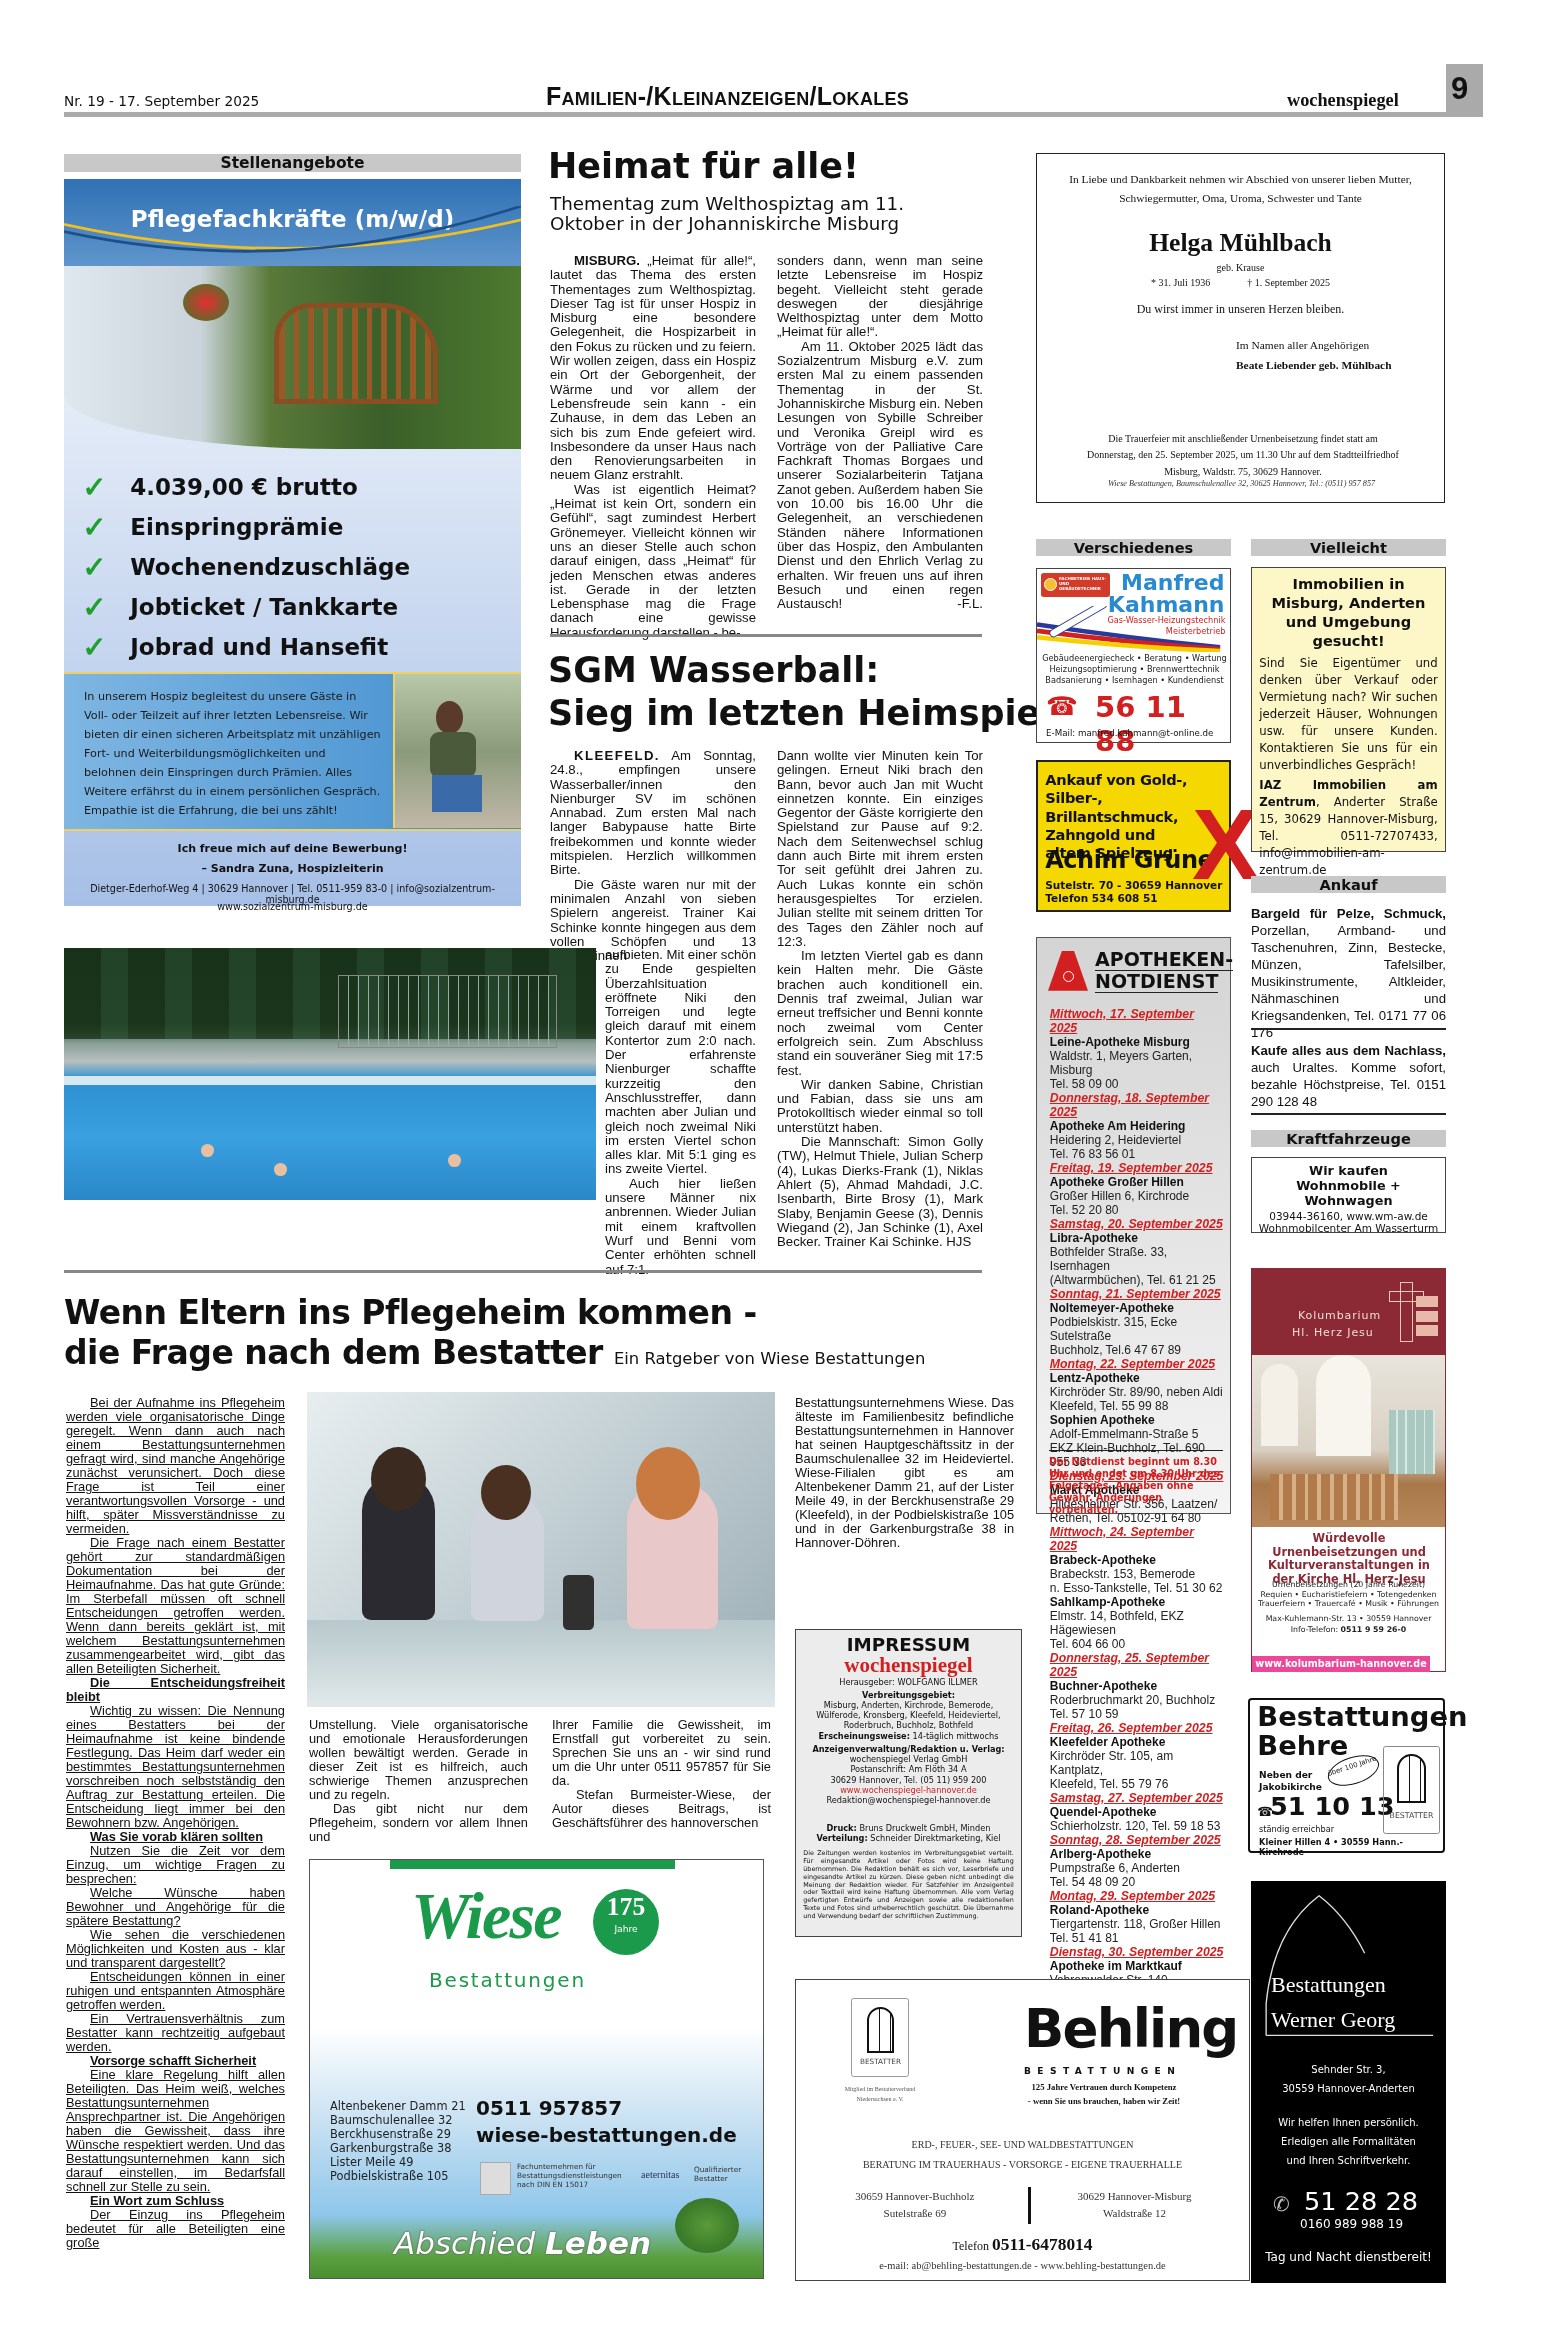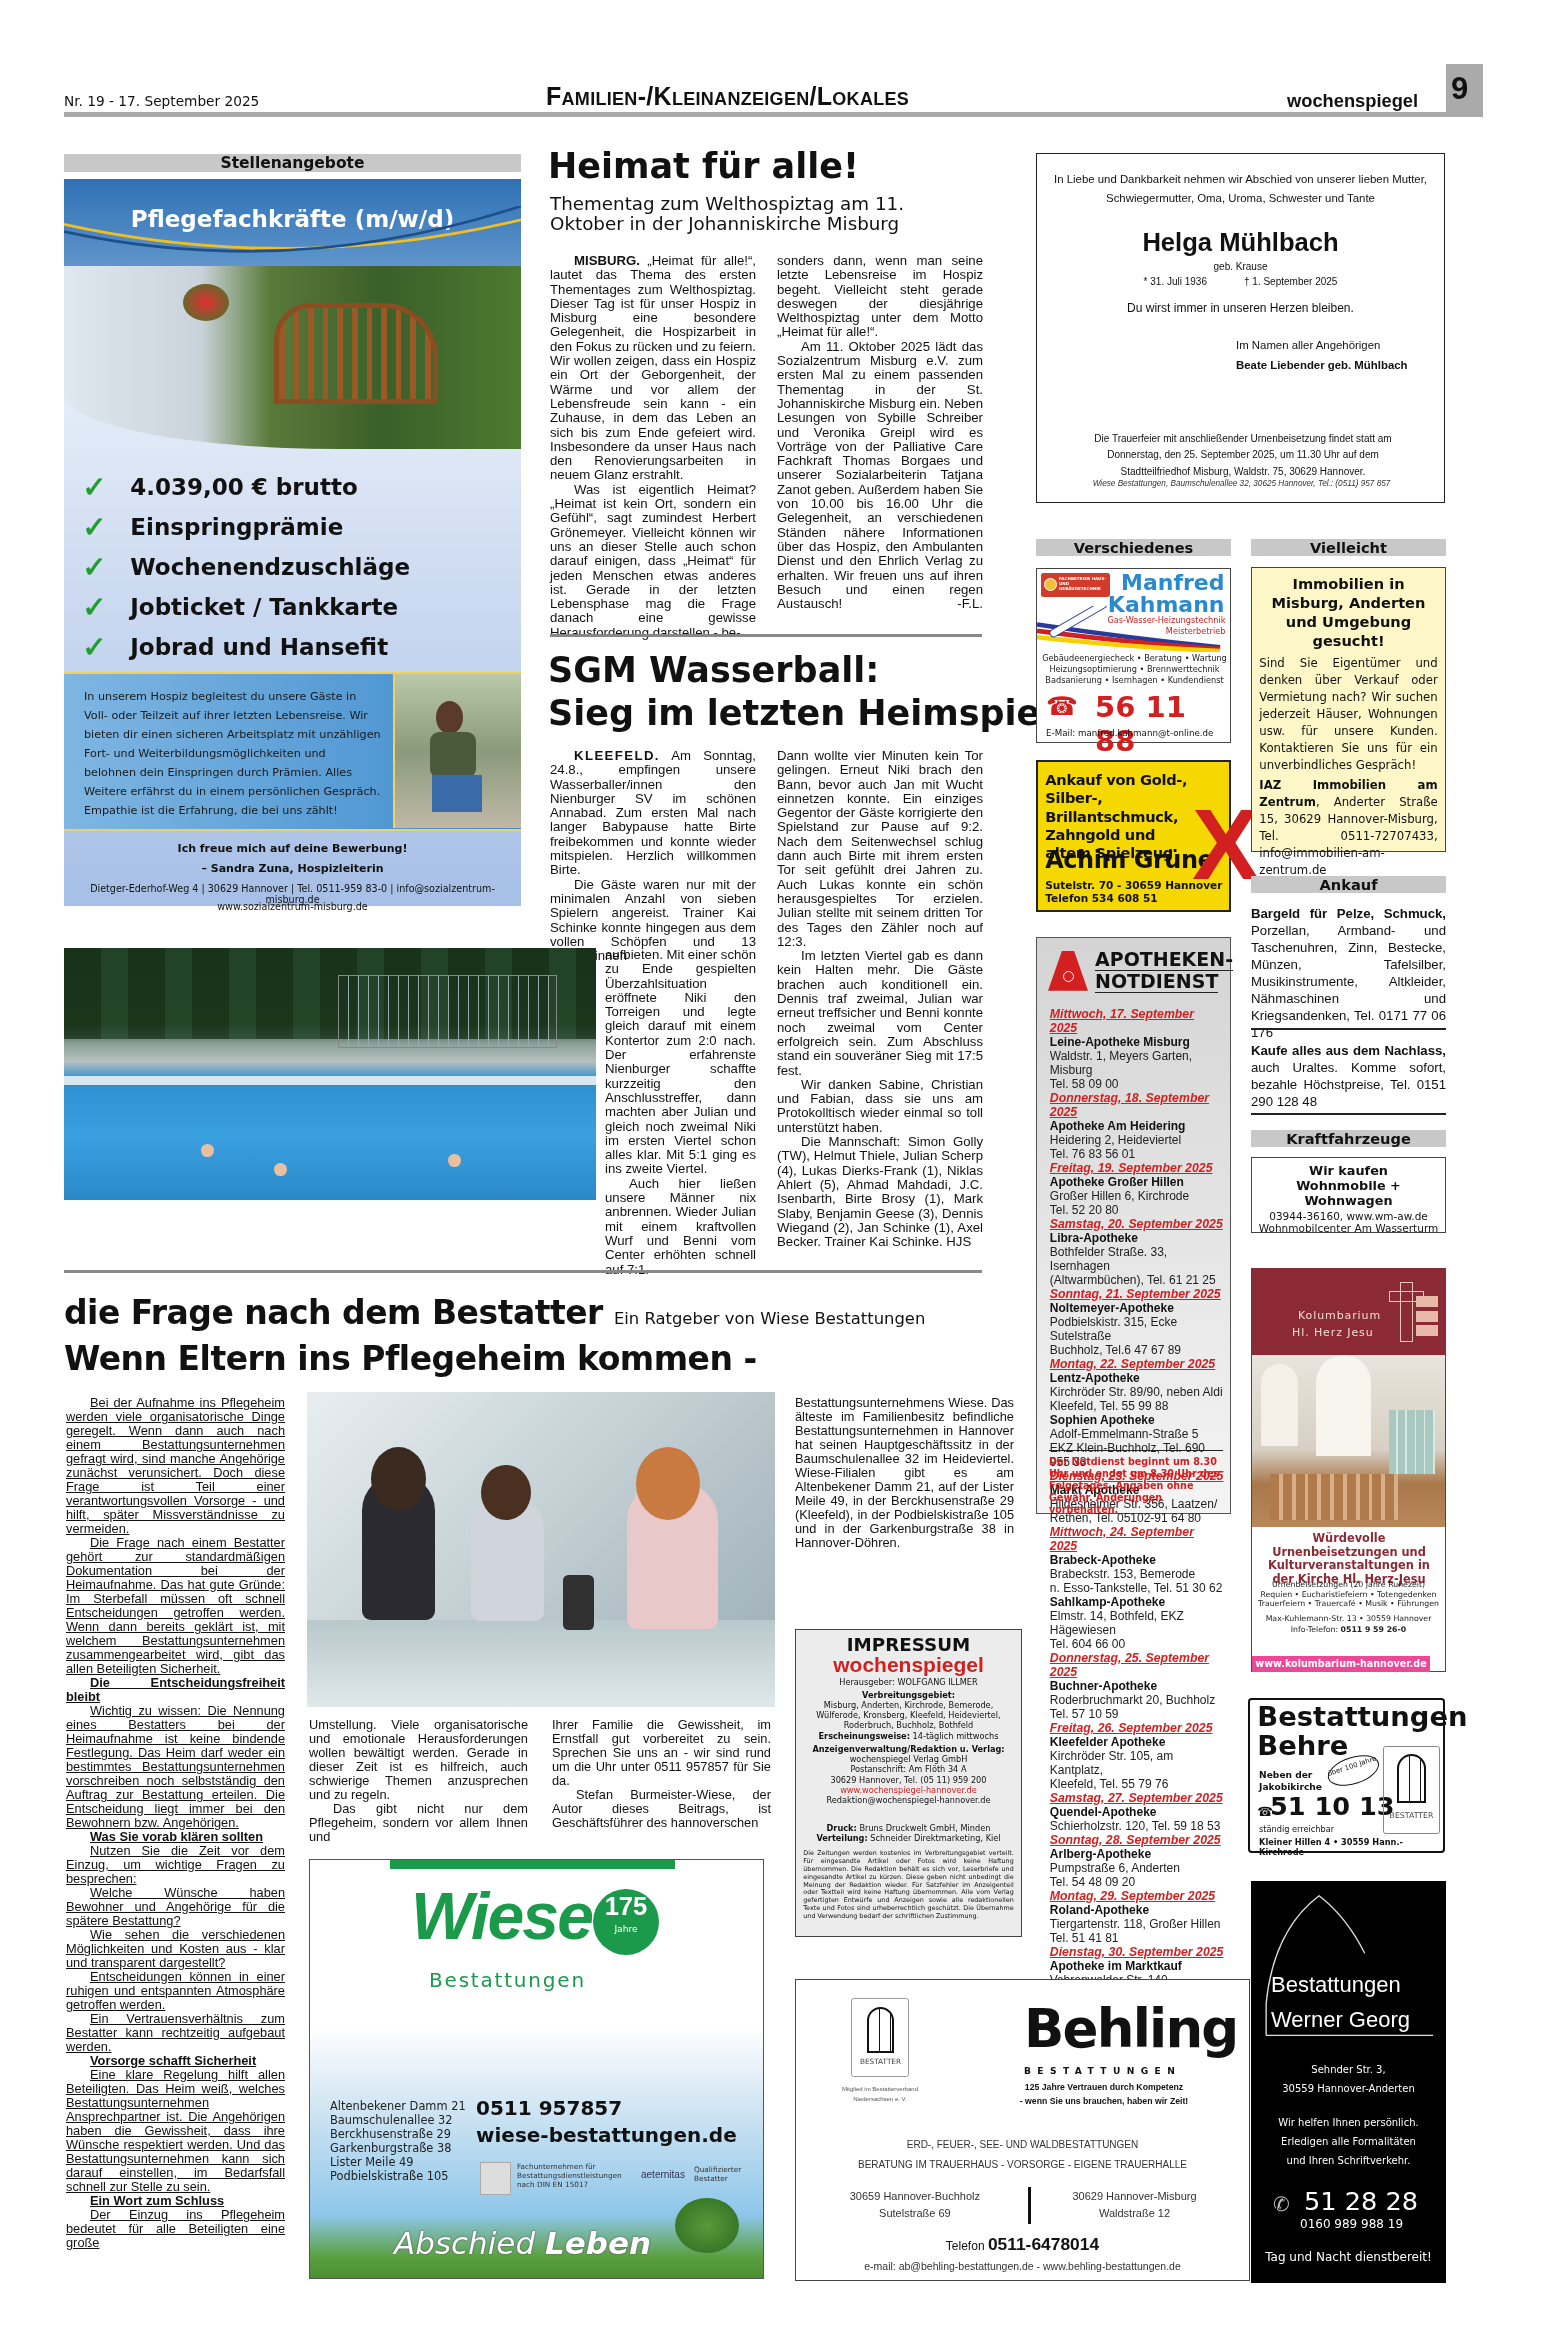--- a/index.html
+++ b/index.html
@@ -1,19 +1,19 @@
 <!DOCTYPE html>
 <html style="font-size:14.6px"><head>
 <meta charset="utf-8">
 <style>
 *{box-sizing:border-box;margin:0;padding:0}
 body{width:1565px;height:2339px;background:#fff;font-family:"Liberation Sans",sans-serif;color:#111;position:relative;overflow:hidden}
 .abs{position:absolute}
 .sans{font-family:"DejaVu Sans","Liberation Sans",sans-serif}
-.serif{font-family:Liberation Sans, sans-serif}
+.serif{font-family:Liberation Serif, serif}
 .hdr-rule{left:64px;top:112px;width:1403px;height:4.6px;background:#aaa}
 .secbar{background:#c8c8c8;text-align:center;font-weight:bold;font-size:15.5px;line-height:18.3px;height:18.3px}
 .body{font-size:13.2px;line-height:14.3px;text-align:justify;hyphens:auto}
 .body p{text-indent:24px}
 .body b{font-weight:bold}
 .col{position:absolute}
 .photo{position:absolute;overflow:hidden}
 .ap-date{color:#d21f1f;font-style:italic;font-weight:bold;text-decoration:underline;font-size:12.3px;line-height:14px}
 .ap-name{font-weight:bold;font-size:12px;line-height:14px}
 .ap-addr{font-size:12px;line-height:14px;color:#222}
@@ -113,22 +113,22 @@
 </div>
 <div class="col body" style="left:777px;top:749px;width:206px;">
   <p style="text-indent:0">Dann wollte vier Minuten kein Tor gelingen. Erneut Niki brach den Bann, bevor auch Jan mit Wucht einnetzen konnte. Ein einziges Gegentor der Gäste korrigierte den Spielstand zur Pause auf 9:2. Nach dem Seitenwechsel schlug dann auch Birte mit ihrem ersten Tor seit gefühlt drei Jahren zu. Auch Lukas konnte ein schön herausgespieltes Tor erzielen. Julian stellte mit seinem dritten Tor des Tages den Zähler noch auf 12:3.</p>
   <p>Im letzten Viertel gab es dann kein Halten mehr. Die Gäste brachen auch konditionell ein. Dennis traf zweimal, Julian war erneut treffsicher und Benni konnte noch zweimal vom Center erfolgreich sein. Zum Abschluss stand ein souveräner Sieg mit 17:5 fest.</p>
   <p>Wir danken Sabine, Christian und Fabian, dass sie uns am Protokolltisch wieder einmal so toll unterstützt haben.</p>
   <p><span>Die Mannschaft: Simon Golly (TW), Helmut Thiele, Julian Scherp (4), Lukas Dierks-Frank (1), Niklas Ahlert (5), Ahmad Mahdadi, J.C. Isenbarth, Birte Brosy (1), Mark Slaby, Benjamin Geese (3), Dennis Wiegand (2), Jan Schinke (1), Axel Becker. Trainer Kai Schinke.</span> <span>HJS</span></p>
 </div>
 <div class="abs" style="left:64px;top:1270px;width:918px;height:2.7px;background:#888;"></div>
 
 <div class="abs sans" style="left:64px;top:1293px;font-size:33px;font-weight:bold;line-height:40px;letter-spacing:-0.5px;">
+  <div>Wenn Eltern ins Pflegeheim kommen -</div>
   <div><span>die Frage nach dem Bestatter</span> <span style="font-size:16.4px;font-weight:normal;letter-spacing:0;">Ein Ratgeber von Wiese Bestattungen</span></div>
-  <div>Wenn Eltern ins Pflegeheim kommen -</div>
 </div>
 <div class="col body" style="left:66px;top:1396px;width:219px;font-size:12.8px;line-height:14px;text-decoration:underline;">
   <p>Bei der Aufnahme ins Pflegeheim werden viele organisatorische Dinge geregelt. Wenn dann auch nach einem Bestattungsunternehmen gefragt wird, sind manche Angehörige zunächst verunsichert. Doch diese Frage ist Teil einer verantwortungsvollen Vorsorge - und hilft, später Missverständnisse zu vermeiden.</p>
   <p>Die Frage nach einem Bestatter gehört zur standardmäßigen Dokumentation bei der Heimaufnahme. Das hat gute Gründe: Im Sterbefall müssen oft schnell Entscheidungen getroffen werden. Wenn dann bereits geklärt ist, mit welchem Bestattungsunternehmen zusammengearbeitet wird, gibt das allen Beteiligten Sicherheit.</p>
   <p><b>Die Entscheidungsfreiheit bleibt</b></p>
   <p>Wichtig zu wissen: Die Nennung eines Bestatters bei der Heimaufnahme ist keine bindende Festlegung. Das Heim darf weder ein bestimmtes Bestattungsunternehmen vorschreiben noch selbstständig den Auftrag zur Bestattung erteilen. Die Entscheidung liegt immer bei den Bewohnern bzw. Angehörigen.</p>
   <p><b>Was Sie vorab klären sollten</b></p>
   <p>Nutzen Sie die Zeit vor dem Einzug, um wichtige Fragen zu besprechen:</p>
   <p>Welche Wünsche haben Bewohner und Angehörige für die spätere Bestattung?</p>
   <p>Wie sehen die verschiedenen Möglichkeiten und Kosten aus - klar und transparent dargestellt?</p>

